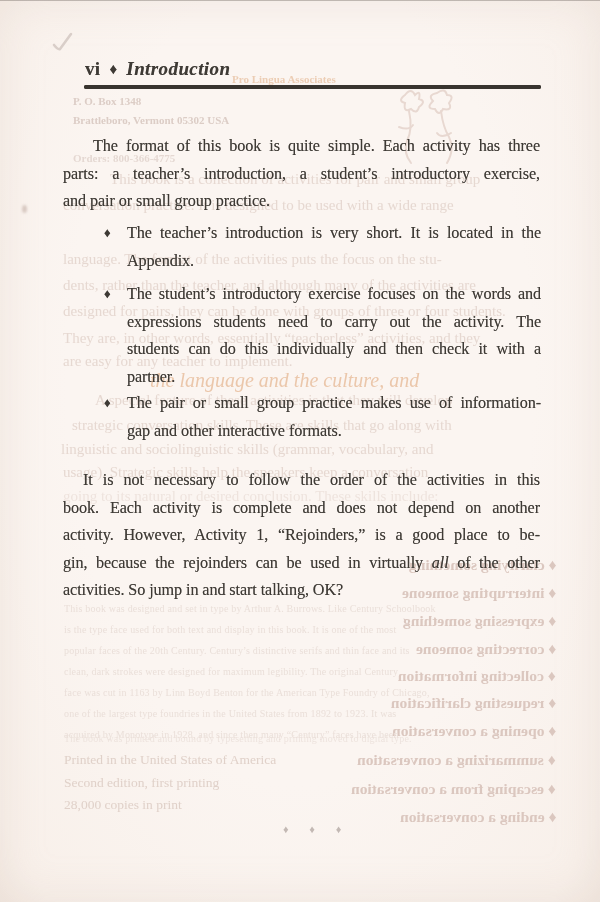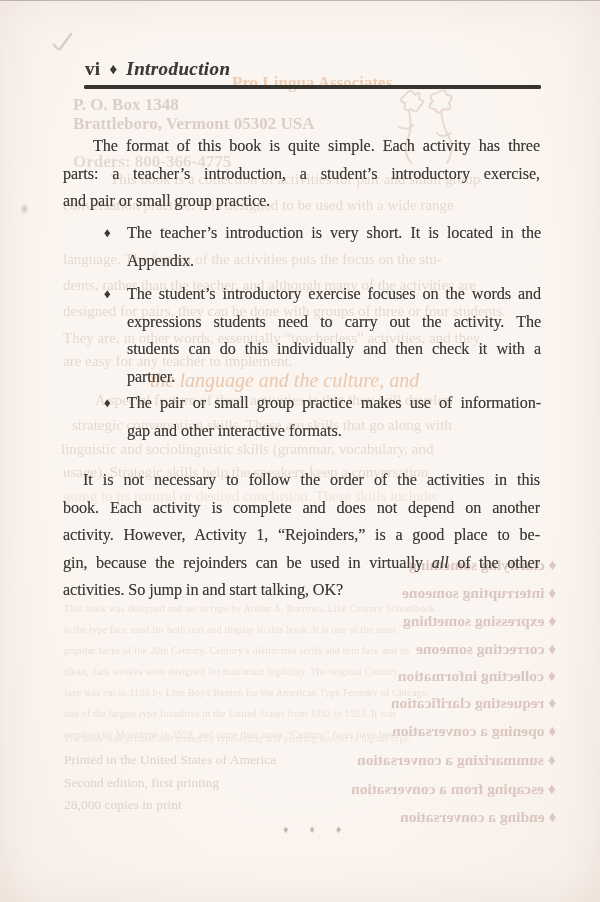--- a/index.html
+++ b/index.html
@@ -21,21 +21,21 @@
   .bl{font-size:16.2px;letter-spacing:-.1px;line-height:27.5px;text-align:justify;text-align-last:justify;white-space:normal;}
   .bl.short{text-align-last:left;}
   .indent30{text-indent:30px;}
   .indent20{text-indent:20px;}
   .bullet{position:absolute;left:104px;width:437px;}
   .bullet .marker{position:absolute;left:0;top:5px;font-size:13px;}
   .bullet .btext{margin-left:23px;width:414px;}
   .it{font-style:italic;}
   
   .g{position:absolute;white-space:nowrap;filter:blur(.4px);}
-  .g-addr{font-size:17px;font-weight:bold;color:#dccdc6;}
+  .g-addr{font-size:11px;font-weight:bold;color:#dccdc6;}
   .g-mid{font-size:15px;color:#e6d8d1;}
   .g-orange{color:#eccdb4;}
   .g-ital{font-style:italic;font-size:20px;color:#ebc7ab;}
   .g-skill{font-size:15.5px;font-weight:bold;color:#dbc7bf;right:44px;transform:scaleX(-1);}
   .g-tiny{font-size:10px;color:#eadfd9;letter-spacing:.2px;}
   .g-print{font-size:13.5px;color:#e0d1c9;}
   .g-orn{font-size:11px;color:#c3b9b4;letter-spacing:9px;filter:blur(.3px);}
   .speck{position:absolute;background:#d9cac3;border-radius:50%;filter:blur(1px);}
   .topedge{position:absolute;top:0;left:0;width:100%;height:1px;background:rgba(90,80,75,.35);}
 </style>

